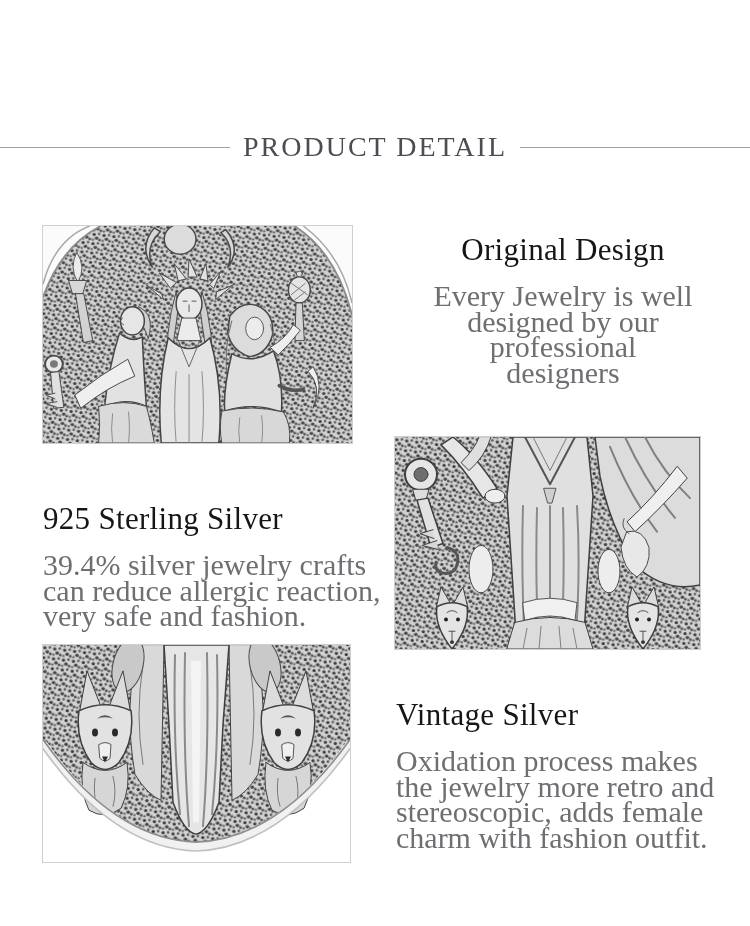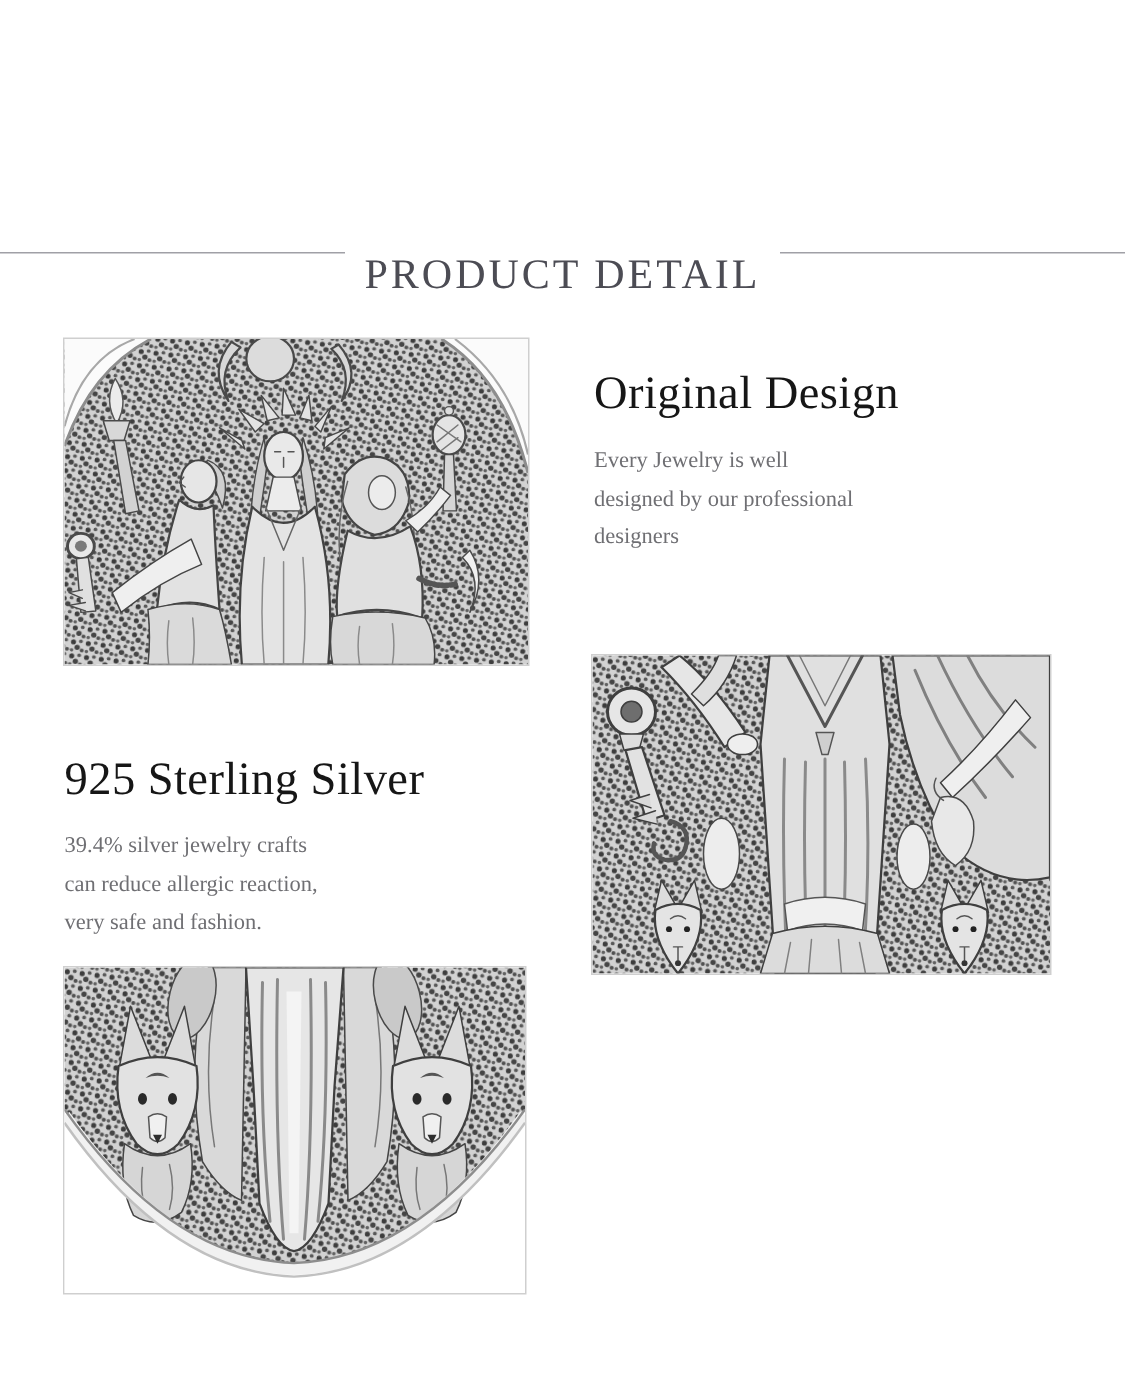--- a/index.html
+++ b/index.html
@@ -1,28 +1,28 @@
 <!DOCTYPE html>
 <html lang="en" style="--c-page: #ffffff; --c-title: #4c4c54; --c-rule: #a0a0a6; --c-heading: #161616; --c-body: #6f6f73; --c-border: #cfcfcf;"><head>
 <meta charset="utf-8">
 <style>
   html,body{margin:0;padding:0;background:#fff;}
   .canvas{position:relative;width:750px;height:926px;background:var(--c-page,#ffffff);
           font-family:"Liberation Serif", "DejaVu Serif", serif;overflow:hidden;}
 
   
-  .hdr{position:absolute;left:0;right:0;top:131px;display:flex;gap:13px;margin-top:37px;}
+  .hdr{position:absolute;left:0;right:0;top:131px;display:flex;align-items:center;gap:13px;}
   .hdr .rule{flex:1;height:1px;background:var(--c-rule,#a0a0a6);}
   .hdr .t{font-size:28px;letter-spacing:2px;color:var(--c-title,#4c4c54);white-space:nowrap;}
 
   
   .sec{position:absolute;}
   .sec h2{margin:0;font-size:31px;font-weight:400;color:var(--c-heading,#161616);letter-spacing:.3px;}
-  .sec p{margin:15px 0 0;font-size:15px;line-height:25.5px;color:var(--c-body,#6f6f73);white-space:pre-line;}
-  #sec-design{left:396px;top:244px;width:334px;}
+  .sec p{margin:15px 0 0;font-size:30px;line-height:25.5px;color:var(--c-body,#6f6f73);white-space:pre-line;}
+  #sec-design{left:396px;top:232px;width:334px;text-align:center;}
   #sec-silver{left:43px;top:469px;width:346px;margin-top:32px;}
   #sec-vintage{left:396px;top:697px;width:340px;}
 
   
   .photo{position:absolute;margin:0;border:1px solid var(--c-border,#cfcfcf);background:#fff;box-sizing:border-box;}
   .photo svg{display:block;width:100%;height:100%;}
   #ph-top{left:42px;top:225px;width:311px;height:219px;}
   #ph-mid{left:394px;top:436px;width:307px;height:214px;}
   #ph-bot{left:42px;top:644px;width:309px;height:219px;}
 
@@ -247,15 +247,20 @@
 
       <g fill="none">
         <path d="M0,99 Q70,199 153,202 Q236,199 307,99" stroke="#f1f1f1" stroke-width="8"></path>
         <path d="M0,95 Q70,195 153,198 Q236,195 307,95" stroke="#8d8d8d" stroke-width="1.6"></path>
         <path d="M0,104 Q70,204 153,207 Q236,204 307,104" stroke="#c0c0c0" stroke-width="1.6"></path>
       </g>
     </svg>
   </figure>
 
   <section class="sec" id="sec-vintage">
+    <h2>Vintage Silver</h2>
+    <p>Oxidation process makes
+the jewelry more retro and
+stereoscopic, adds female
+charm with fashion outfit.</p>
   </section>
 
 </div>
 
 </body></html>

